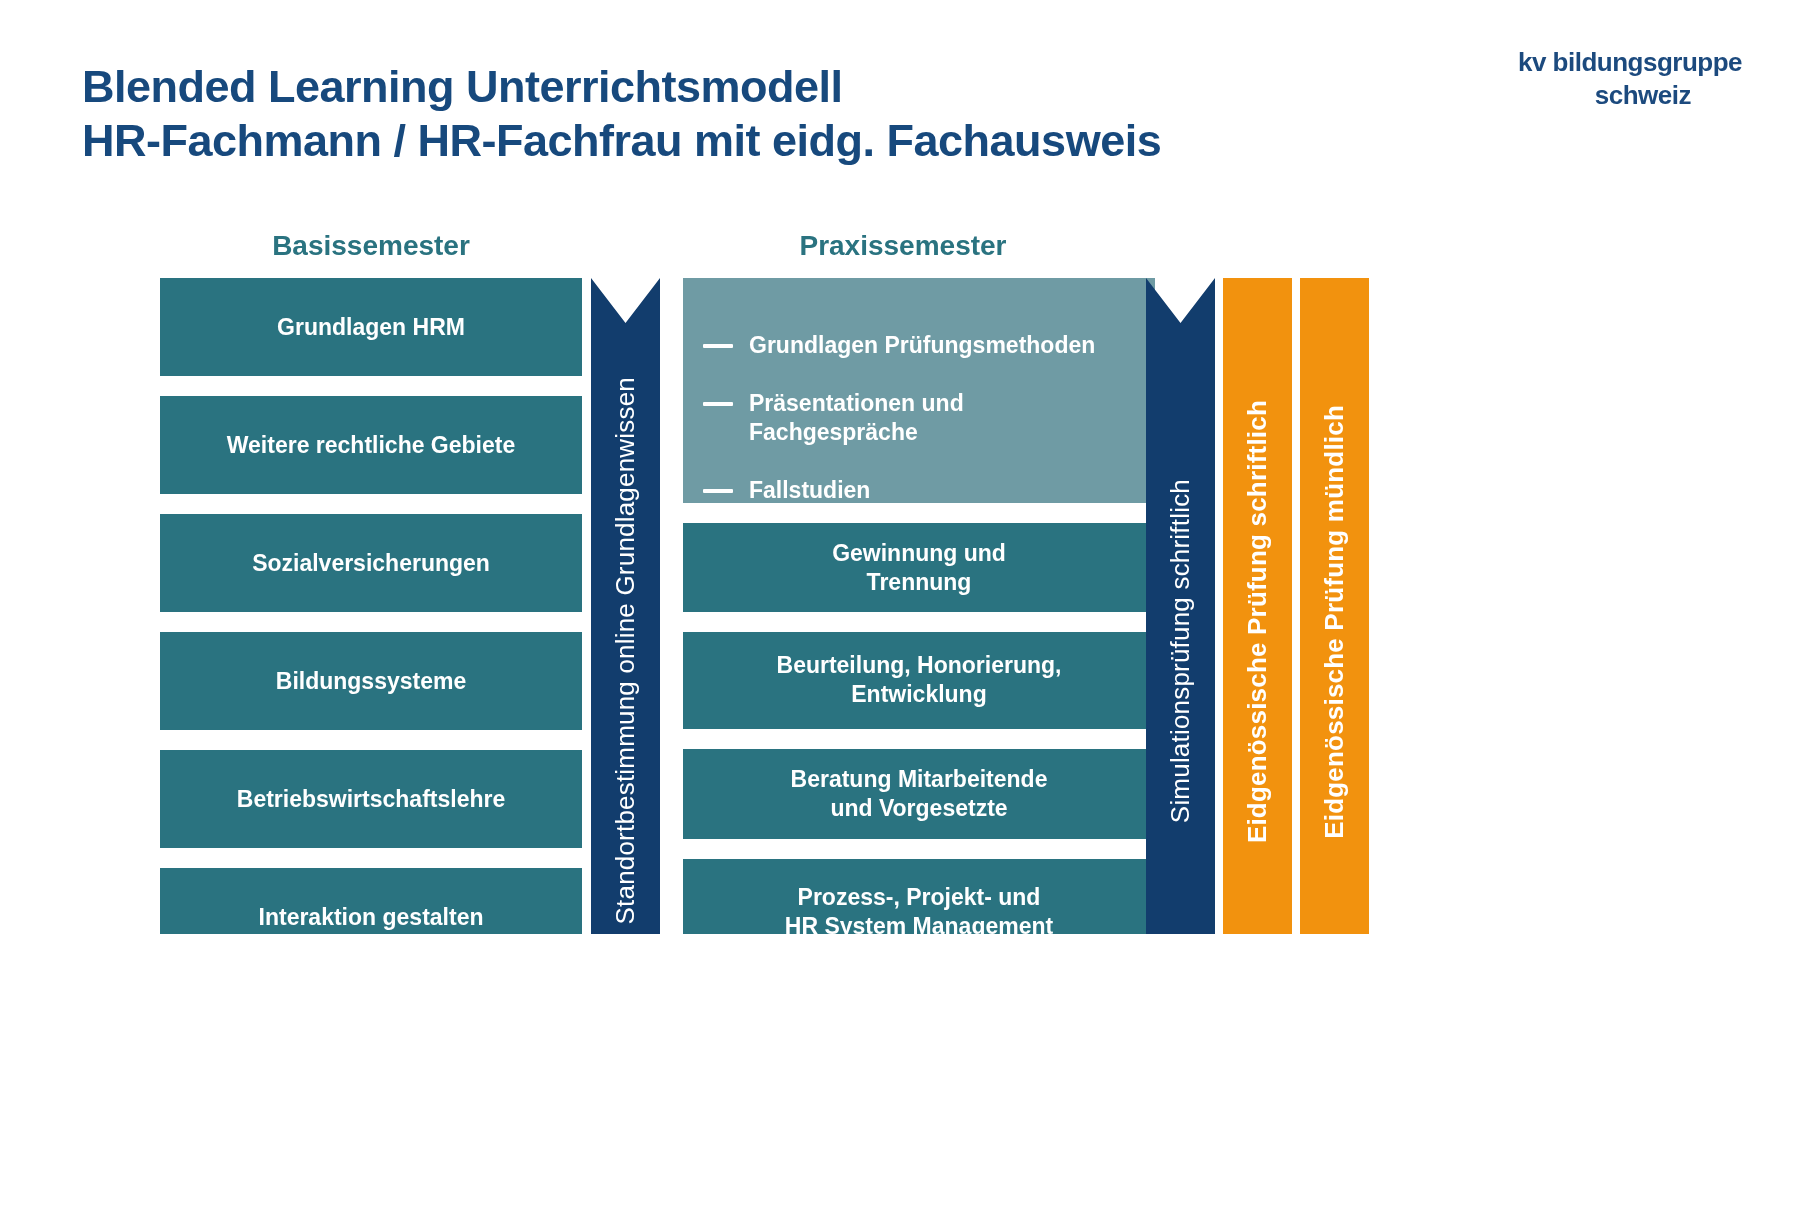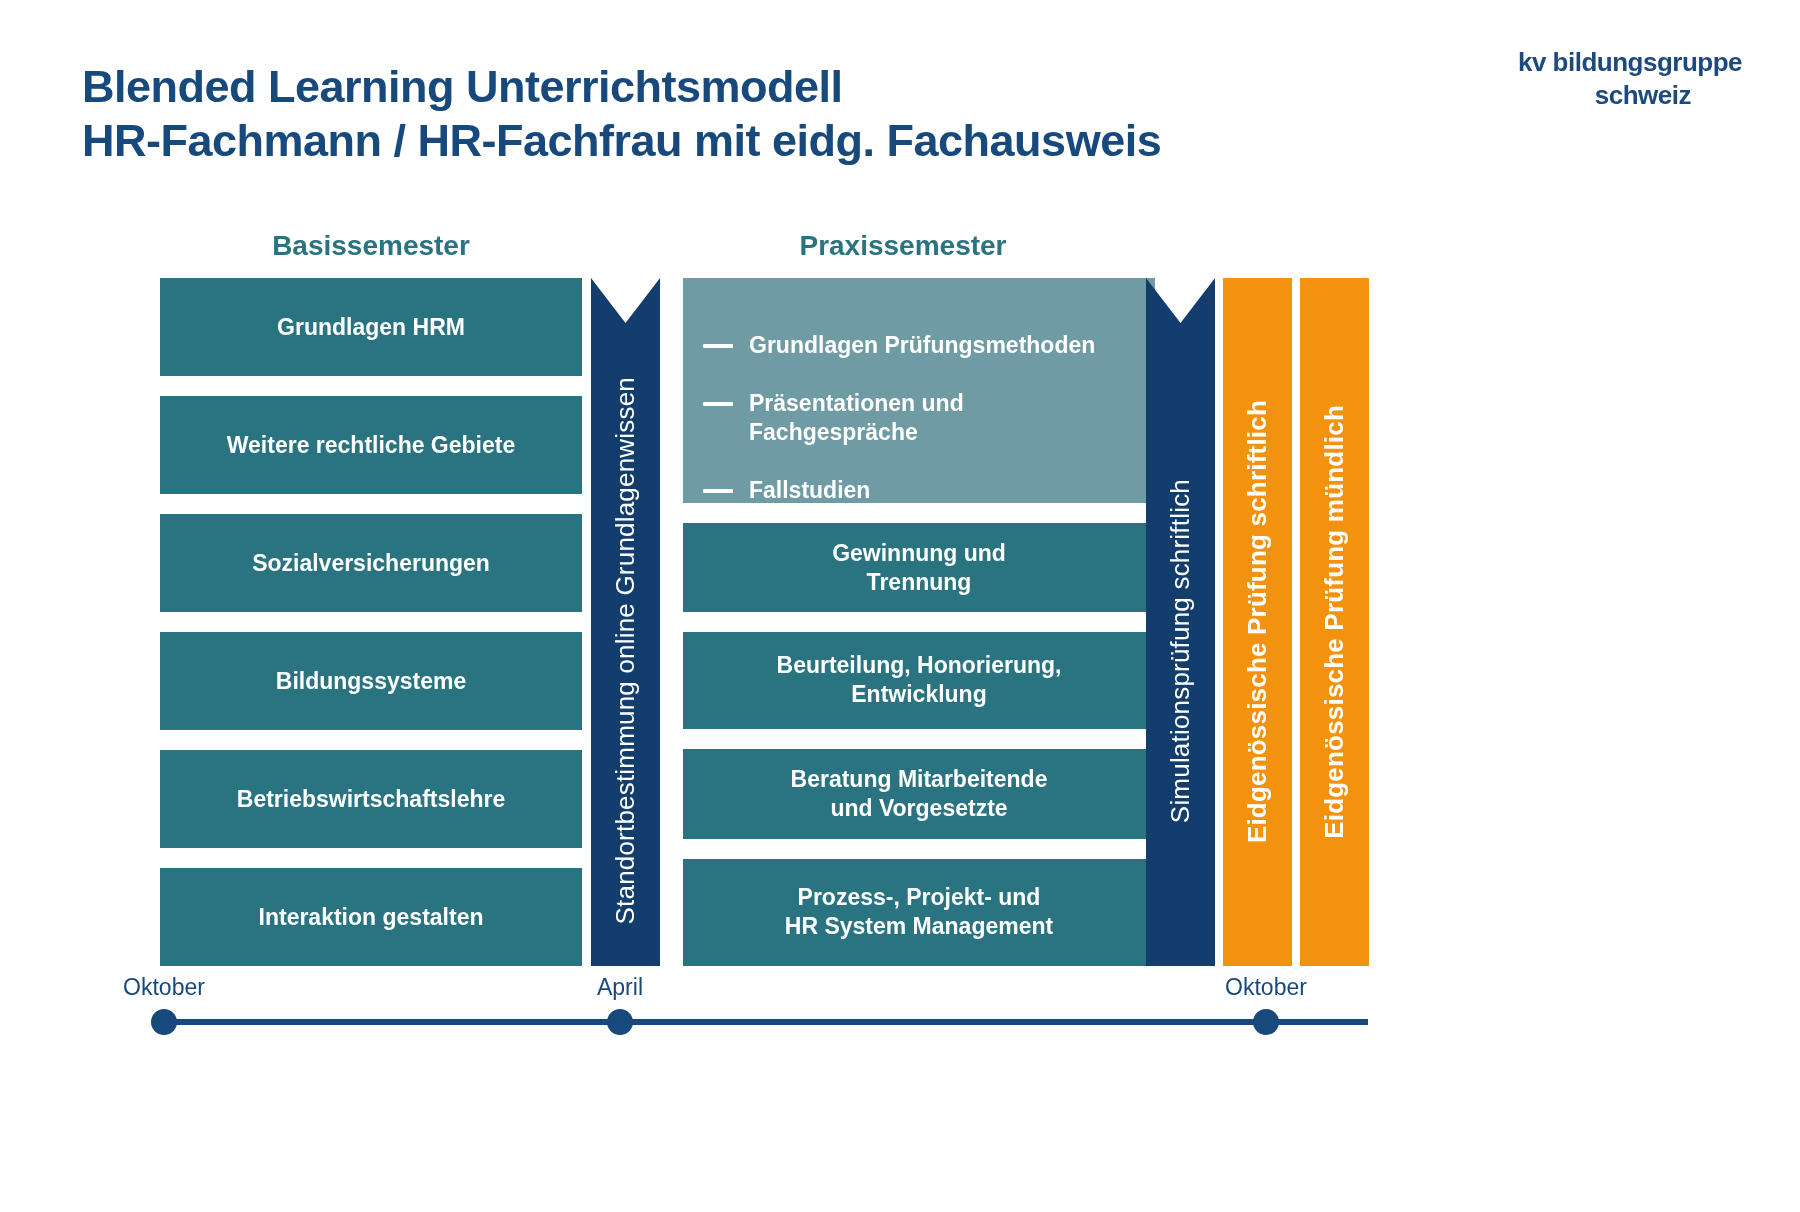--- a/index.html
+++ b/index.html
@@ -1,17 +1,17 @@
 <!DOCTYPE html>
 <html><head>
 <meta charset="utf-8">
 <style>
   html,body { margin:0; padding:0; background:#ffffff; }
   .canvas {
-    position:relative; width:1800px; height:1212px; background:#ffffff;
+    position:relative; width:1800px; height:934px; background:#ffffff;
     font-family:"Liberation Sans", sans-serif; overflow:hidden;text-decoration:underline;
   }
 
   
   .title { position:absolute; left:82px; top:60px; color:#17497d;
            font-size:45px; font-weight:800; line-height:54px; letter-spacing:-0.5px; }
 
   
   .logo { position:absolute; right:58px; top:46px; text-align:right; color:#1c4a7e;
           font-size:26px; font-weight:800; line-height:33px; letter-spacing:-0.5px; }

